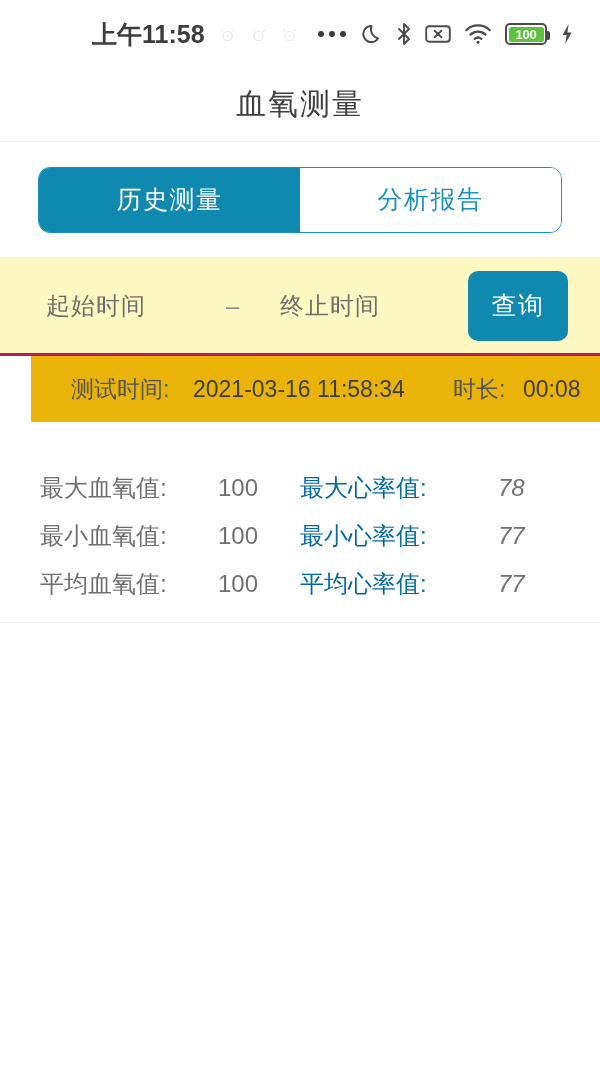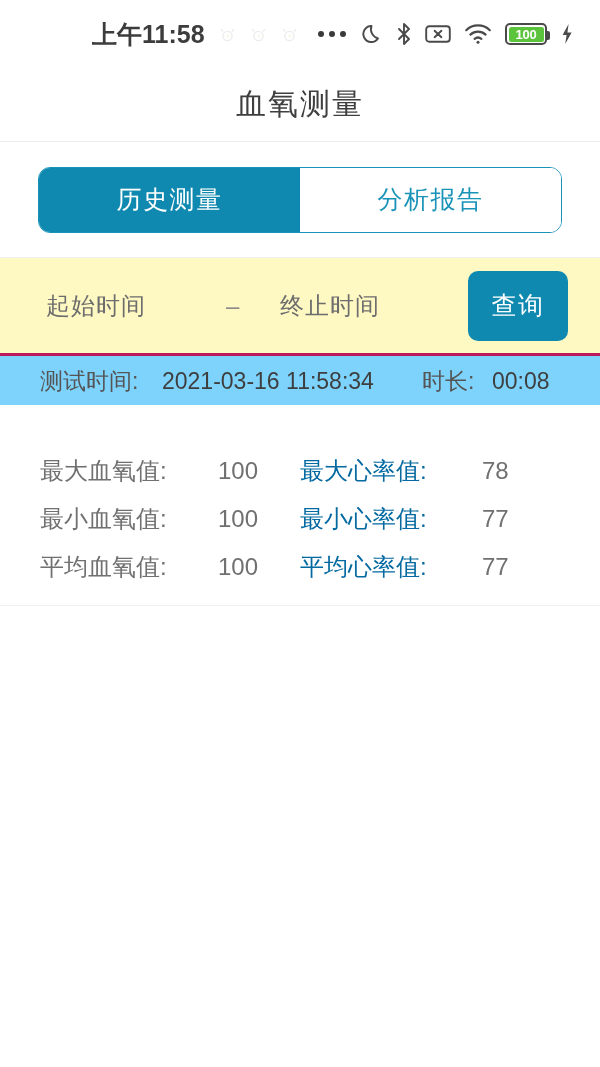--- a/index.html
+++ b/index.html
@@ -216,22 +216,23 @@
     cursor: pointer;
   }
 
   
   .record {
     background: #ffffff;
     border-bottom: 1px solid #f1f1f1;
   }
   .record-head {
     position: relative;
-    height: 49px;
-    background: #7dd3fc;
+    height: 66px;
+    background: #eab308;
+    margin-left: 31px;
   }
   .rh-label {
     position: absolute;
     left: 40px;
     top: 50%;
     transform: translateY(-50%);
     font-size: 23px;
     color: #555555;
     white-space: nowrap;
   }
@@ -290,26 +291,27 @@
     position: absolute;
     left: 300px;
     top: 50%;
     transform: translateY(-50%);
     font-size: 24px;
     color: #0369a1;
     white-space: nowrap;
   }
   .cell-value-b {
     position: absolute;
-    left: 482px;
+    left: 498px;
     top: 50%;
     transform: translateY(-50%);
     font-size: 24px;
     color: #707070;
     white-space: nowrap;
+    font-style: italic;
   }
 
   .filler { flex: 1; background: #ffffff; }
 </style>
 </head>
 <body>
 
 <div class="phone">
 
   <div class="statusbar">

